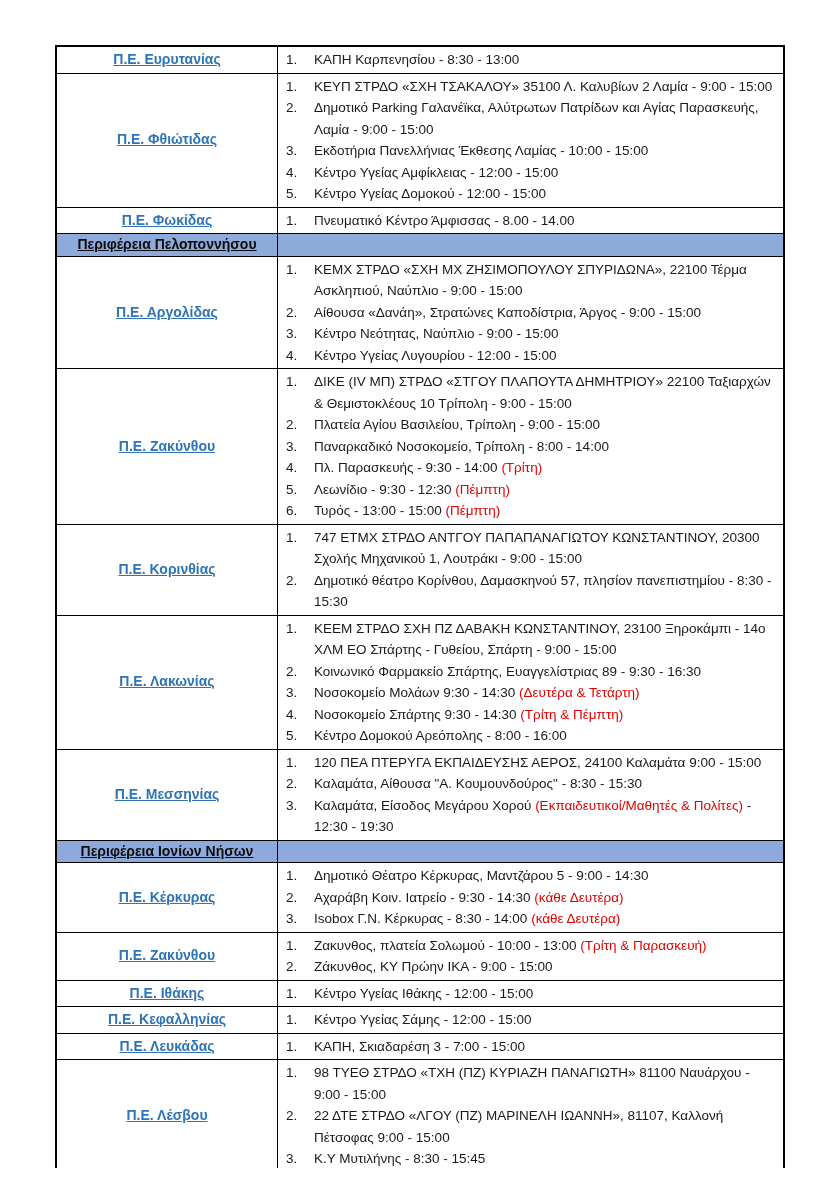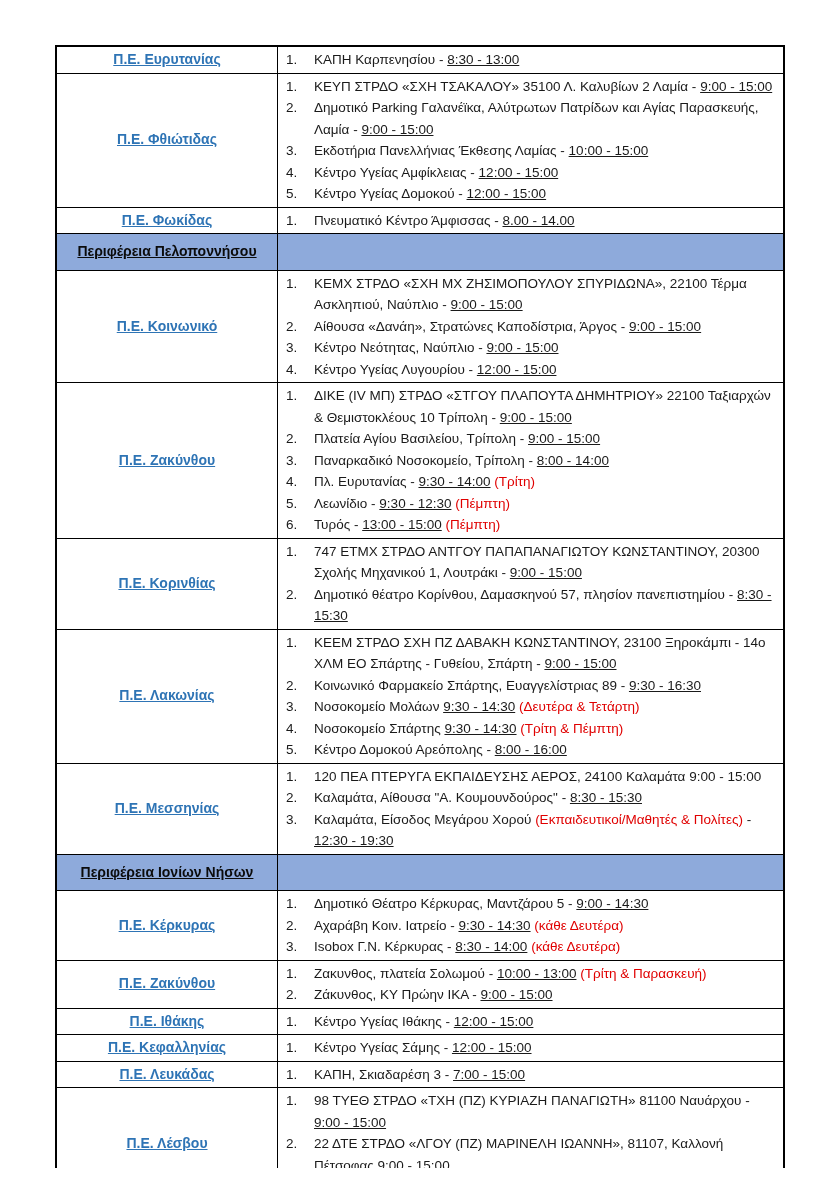--- a/index.html
+++ b/index.html
@@ -40,33 +40,33 @@
     color: var(--link-blue, #2E74B5);
     font-weight: bold;
     text-decoration: underline;
     font-size: 14px;
     cursor: pointer;
     white-space: nowrap;
   }
   tr.section-row td {
     background: var(--header-bg, #8EAADB);
     height: 21px;
-    padding: 7px 4px;
+    padding: 0 4px;
   }
   .section-label {
     color: #0b0b0b;
     font-weight: bold;
     text-decoration: underline;
     font-size: 14px;
     white-space: nowrap;
   }
   .item { display: flex; align-items: flex-start; }
   .num  { flex: 0 0 28px; }
   .txt  { flex: 1; }
-  .seg-u { text-decoration: underline; }
+  .seg-u { }
   .seg-r { color: var(--red, #E00000); margin-top: 12px; }
   .seg-p {}
 </style>
 </head>
 <body>
 
 <div class="page">
   <table class="sched">
     <tbody>
         <tr>
@@ -110,21 +110,21 @@
               <span class="num">1.</span>
               <span class="txt"><span class="seg-p">Πνευματικό Κέντρο Άμφισσας - </span><span class="seg-u">8.00 - 14.00</span></span>
             </div>
           </td>
         </tr>
         <tr class="section-row">
           <td class="col-region"><span class="section-label">Περιφέρεια Πελοποννήσου</span></td>
           <td class="col-items"></td>
         </tr>
         <tr>
-          <td class="col-region"><span class="region-link">Π.Ε. Κοινωνικό</span></td>
+          <td class="col-region"><span class="region-link">Π.Ε. Αργολίδας</span></td>
           <td class="col-items">
             <div class="item">
               <span class="num">1.</span>
               <span class="txt"><span class="seg-p">ΚΕΜΧ ΣΤΡΔΟ «ΣΧΗ ΜΧ ΖΗΣΙΜΟΠΟΥΛΟΥ ΣΠΥΡΙΔΩΝΑ», 22100 Τέρμα Ασκληπιού, Ναύπλιο - </span><span class="seg-u">9:00 - 15:00</span></span>
             </div>
             <div class="item">
               <span class="num">2.</span>
               <span class="txt"><span class="seg-p">Αίθουσα «Δανάη», Στρατώνες Καποδίστρια, Άργος - </span><span class="seg-u">9:00 - 15:00</span></span>
             </div>
             <div class="item">
@@ -147,21 +147,21 @@
             <div class="item">
               <span class="num">2.</span>
               <span class="txt"><span class="seg-p">Πλατεία Αγίου Βασιλείου, Τρίπολη - </span><span class="seg-u">9:00 - 15:00</span></span>
             </div>
             <div class="item">
               <span class="num">3.</span>
               <span class="txt"><span class="seg-p">Παναρκαδικό Νοσοκομείο, Τρίπολη - </span><span class="seg-u">8:00 - 14:00</span></span>
             </div>
             <div class="item">
               <span class="num">4.</span>
-              <span class="txt"><span class="seg-p">Πλ. Ευρυτανίας - </span><span class="seg-u">9:30 - 14:00</span><span class="seg-p"> </span><span class="seg-r">(Τρίτη)</span></span>
+              <span class="txt"><span class="seg-p">Πλ. Παρασκευής - </span><span class="seg-u">9:30 - 14:00</span><span class="seg-p"> </span><span class="seg-r">(Τρίτη)</span></span>
             </div>
             <div class="item">
               <span class="num">5.</span>
               <span class="txt"><span class="seg-p">Λεωνίδιο - </span><span class="seg-u">9:30 - 12:30</span><span class="seg-p"> </span><span class="seg-r">(Πέμπτη)</span></span>
             </div>
             <div class="item">
               <span class="num">6.</span>
               <span class="txt"><span class="seg-p">Τυρός - </span><span class="seg-u">13:00 - 15:00</span><span class="seg-p"> </span><span class="seg-r">(Πέμπτη)</span></span>
             </div>
           </td>

